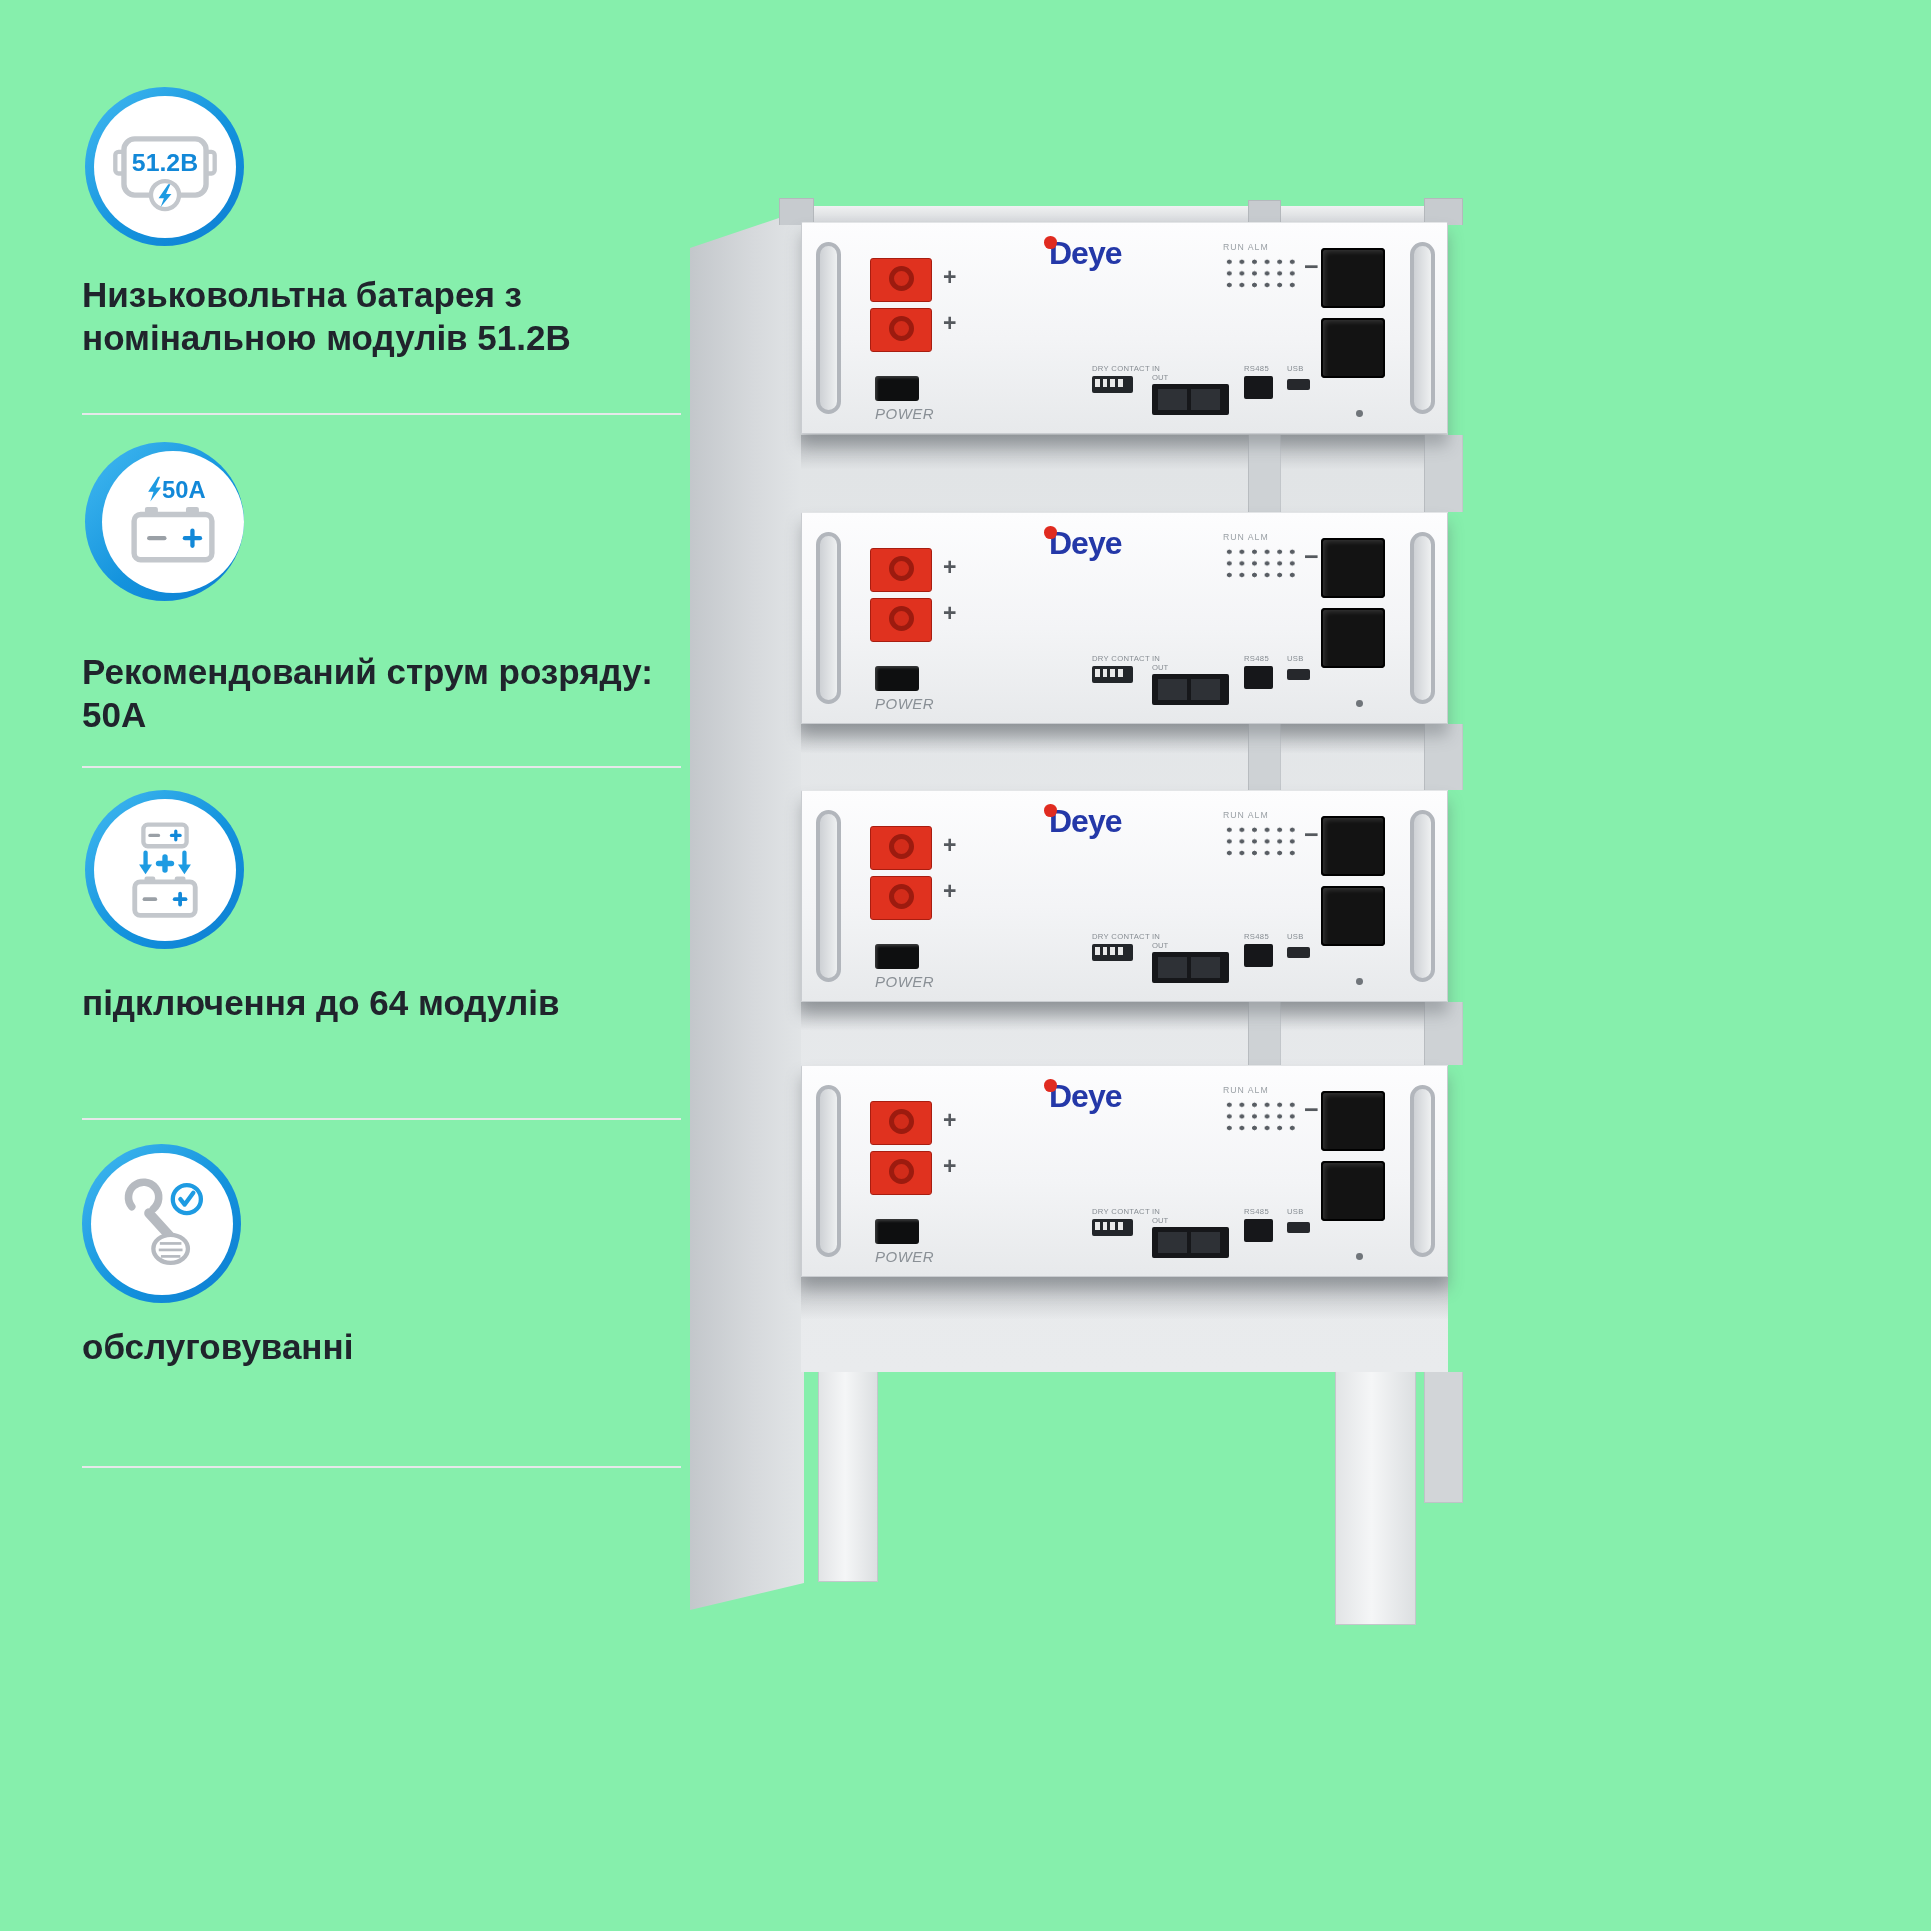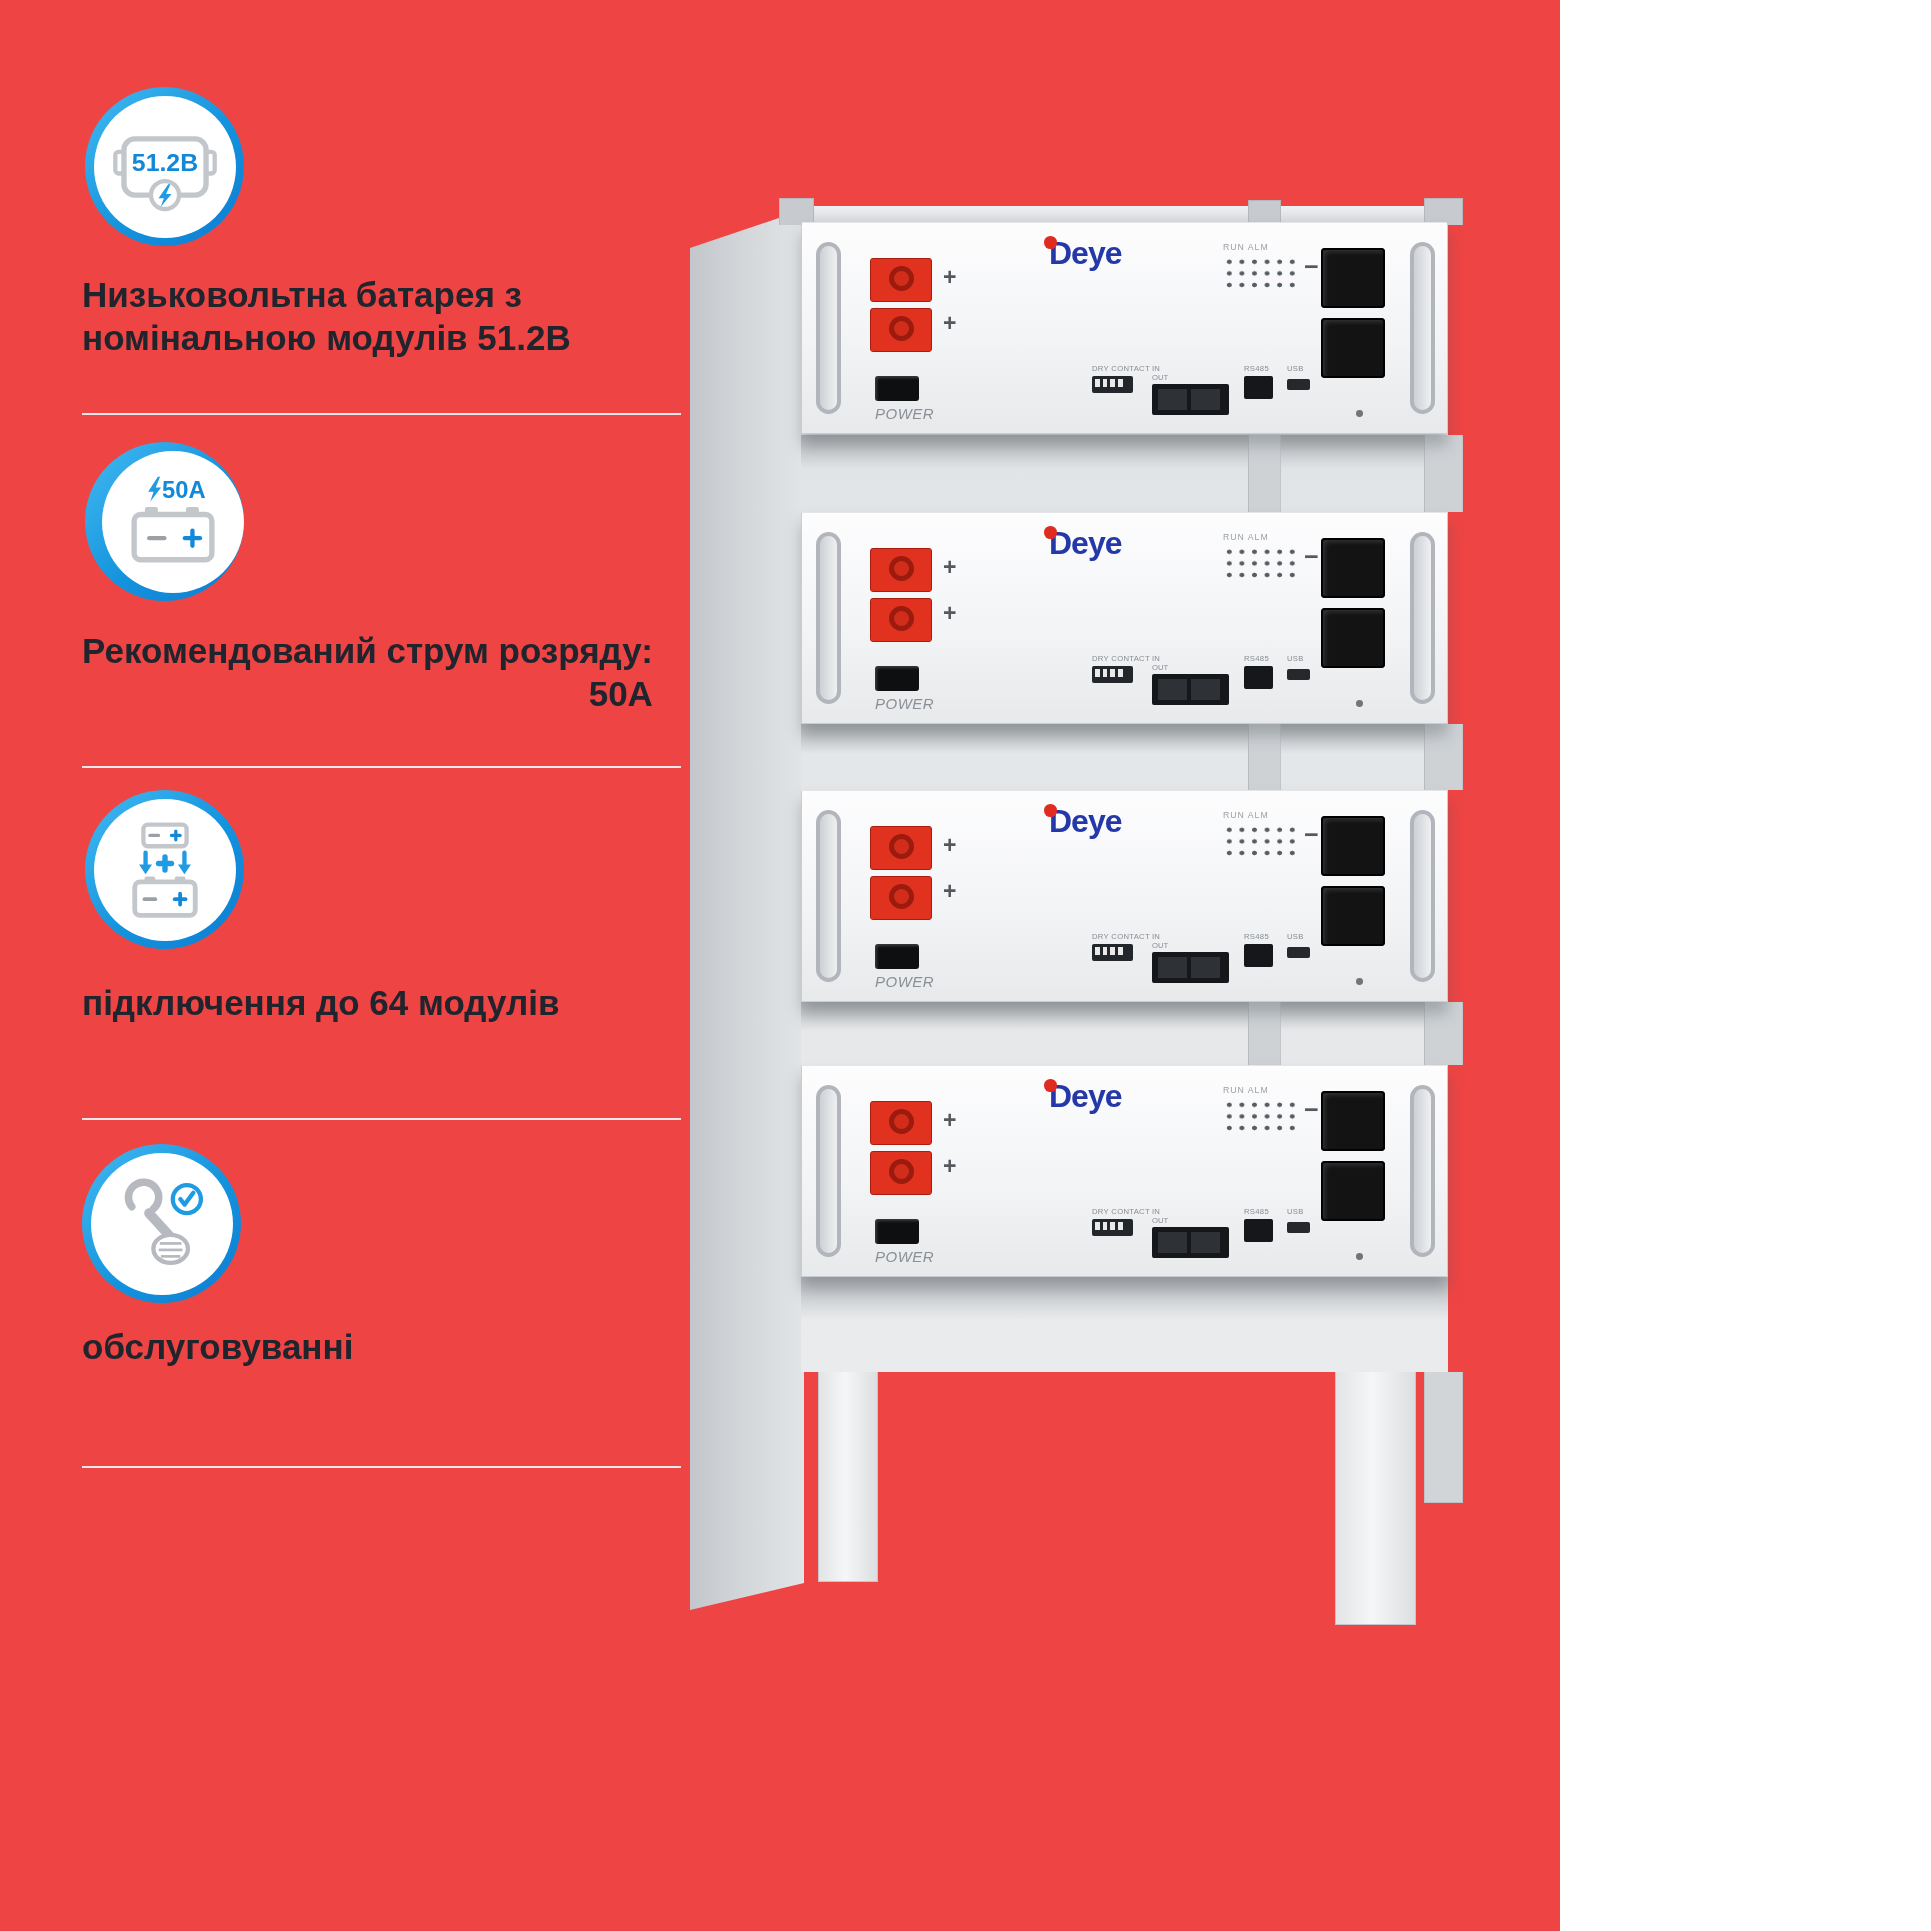--- a/index.html
+++ b/index.html
@@ -1,32 +1,32 @@
 <!DOCTYPE html>
 <html><head>
 <meta charset="utf-8">
 <style>
   * { margin:0; padding:0; box-sizing:border-box; }
   html,body { width:1931px; height:1931px; background:#ffffff; font-family:"Liberation Sans", sans-serif; }
-  .page { position:relative; width:1560px; height:1931px; overflow:hidden; background:#ef4444; }
+  .page { position:relative; width:1931px; height:1931px; overflow:hidden; background:#86efac; }
 
   
   .feature-icon { position:absolute; width:159px; height:159px; border-radius:50%;
     background:linear-gradient(135deg,#43baf1 0%, #1493dd 55%, #0d7cd2 100%);
     display:flex; align-items:center; justify-content:center; }
   .feature-icon-inner { width:142px; height:142px; border-radius:50%; background:#ffffff;
     display:flex; align-items:center; justify-content:center; }
   .feature-text { position:absolute; font-size:35px; font-weight:700; color:#20242c; line-height:43px; letter-spacing:0; }
   .divider { position:absolute; left:82px; width:599px; height:1.9px; background:#e6e8ea; }
 
   .fi1 { left:85px;  top:87px; }
   .ft1 { left:82px;  top:273px; }
   .dv1 { top:413px; }
   .fi2 { left:85px;  top:442px;justify-content:flex-end; }
-  .ft2 { left:82px;  top:629px;text-align:right; }
+  .ft2 { left:82px;  top:650px; }
   .dv2 { top:766px; }
   .fi3 { left:85px;  top:790px; }
   .ft3 { left:82px;  top:981px; }
   .dv3 { top:1118px; }
   .fi4 { left:82px;  top:1144px; }
   .ft4 { left:82px;  top:1325px; }
   .dv4 { top:1466px; }
 
   
   .stack { position:absolute; left:690px; top:198px; width:787px; height:1632px; }

